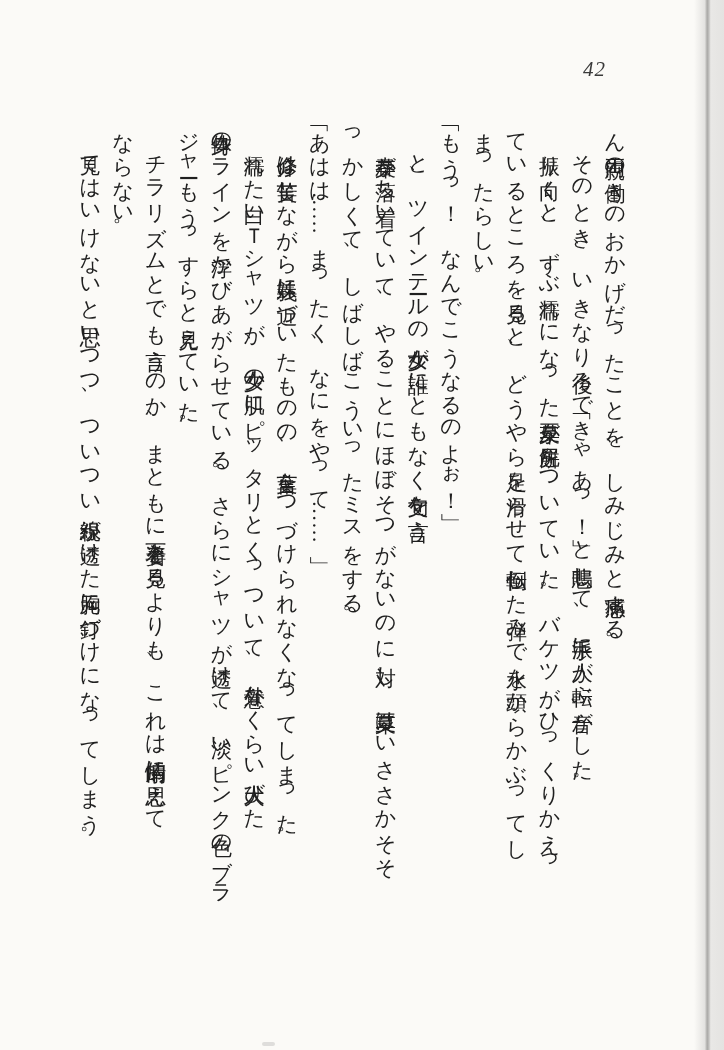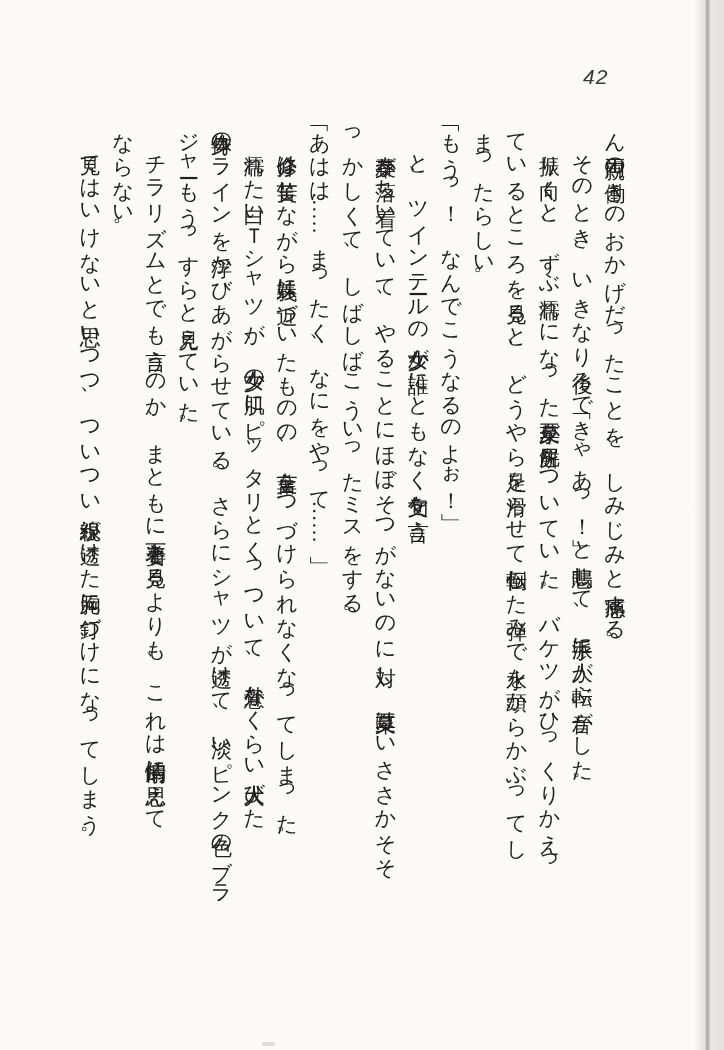--- a/index.html
+++ b/index.html
@@ -11,26 +11,25 @@
     position: relative;
     width: 724px;
     height: 1050px;
     background: #fbfaf7;
     overflow: hidden;
   }
   .page-number {
     position: absolute;
     left: 583px;
     top: 57px;
-    font-family: Liberation Sans, sans-serif;
+    font-family: Liberation Serif, serif;
     font-style: italic;
     font-size: 21px;
     color: #3a3a3a;
     letter-spacing: 1px;
-    margin-top: 8px;
   }
   .text-block {
     position: absolute;
     top: 118px;
     right: 93px;
     height: 925px;
     writing-mode: vertical-rl;
     text-orientation: mixed;
     font-family: "Liberation Serif", "DejaVu Serif", serif;
     font-size: 21px;

